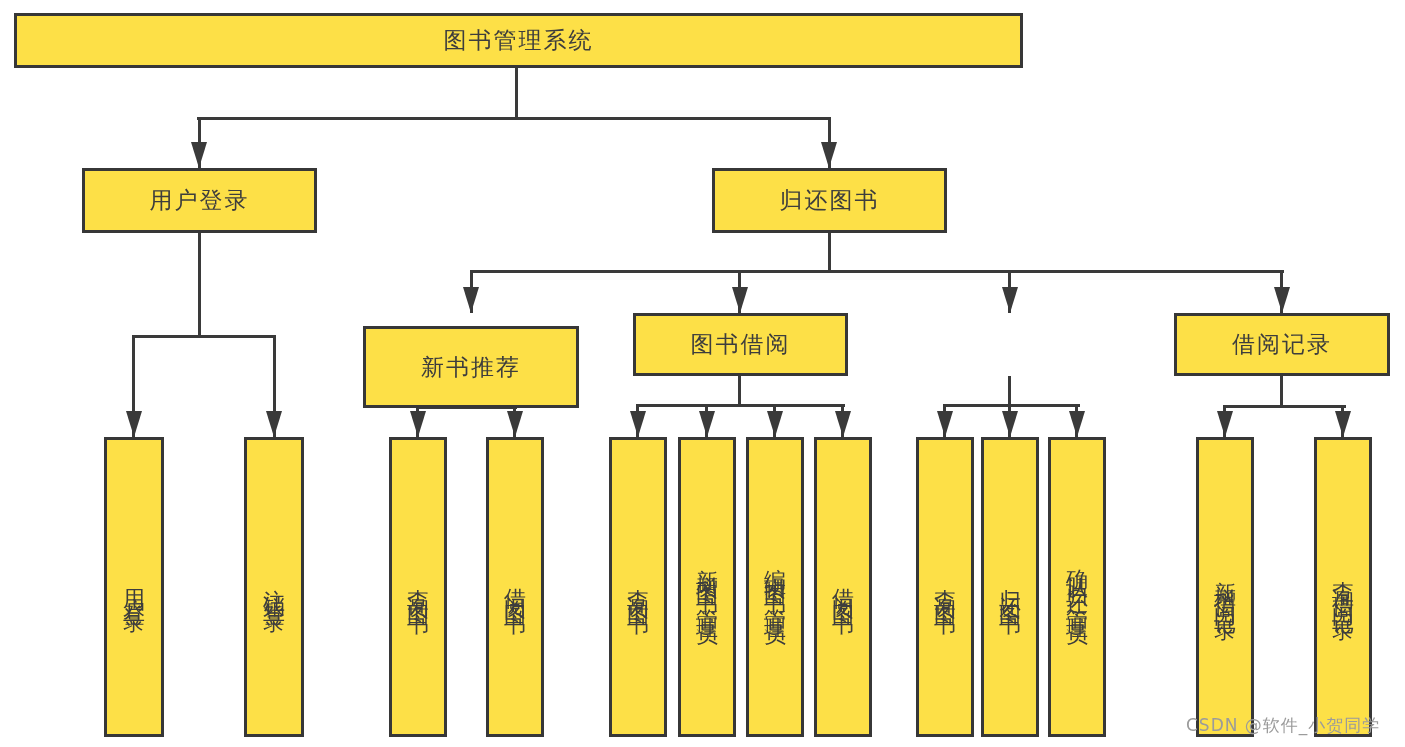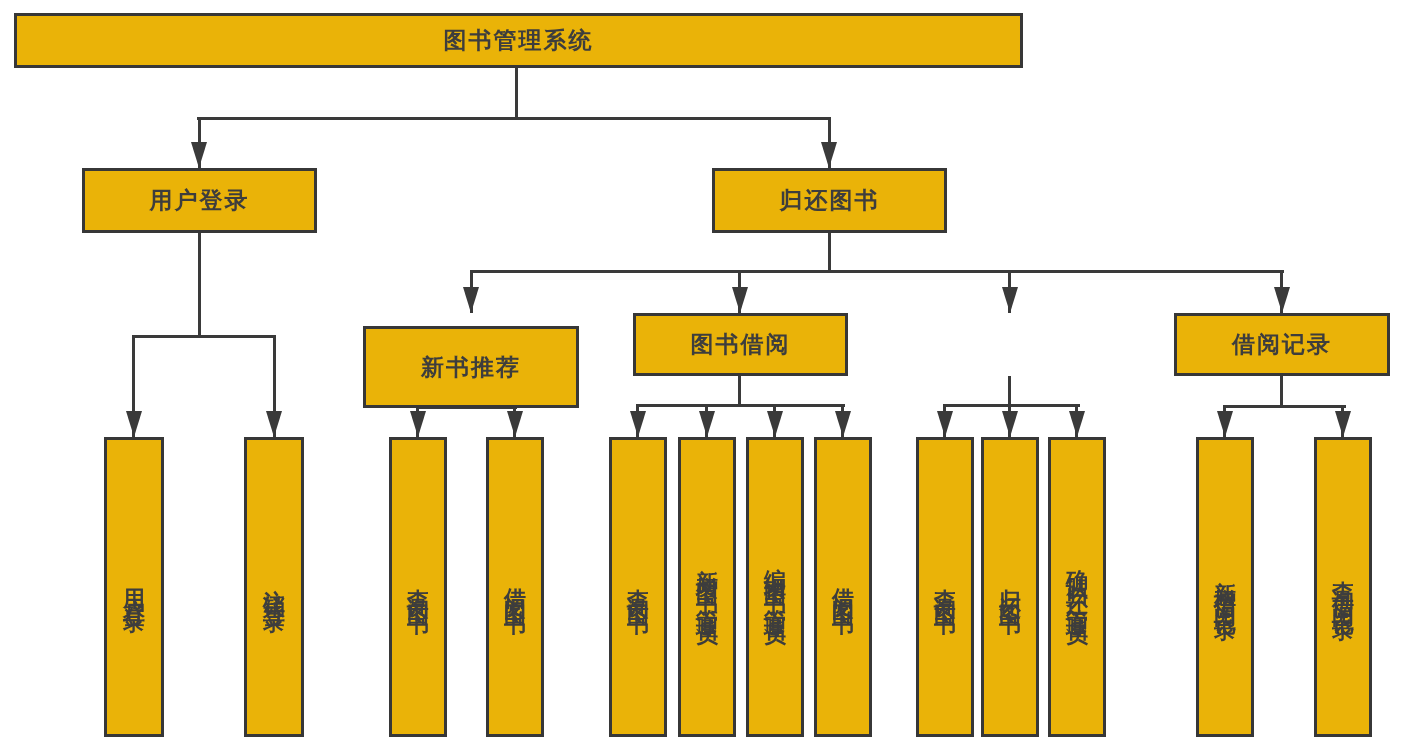--- a/index.html
+++ b/index.html
@@ -1,23 +1,23 @@
 <!DOCTYPE html>
 <html><head>
 <meta charset="utf-8">
 <style>
   html,body{margin:0;padding:0;background:#ffffff;}
   .stage{
     position:relative;width:1405px;height:747px;background:#ffffff;
     font-family:"DejaVu Sans","Liberation Sans",sans-serif;overflow:hidden;
   }
   .node{
-    position:absolute;box-sizing:border-box;border:3px solid #373737;background:#eab308;
+    position:absolute;box-sizing:border-box;border:3px solid #373737;background:#fde047;
     display:flex;align-items:center;justify-content:center;
-    font-size:23px;color:#3d3d3d;letter-spacing:2px;z-index:2;text-align:center;font-weight:bold;
+    font-size:23px;color:#3d3d3d;letter-spacing:2px;z-index:2;text-align:center;
   }
   .vnode{
     writing-mode:vertical-rl;letter-spacing:8px;font-size:22px;line-height:1;
   }
   .hline,.vline{position:absolute;background:#3a3a3a;z-index:1;}
   .hline{height:3px;}
   .vline{width:3px;}
   .arrow{
     position:absolute;width:0;height:0;z-index:1;
     border-left:8px solid transparent;border-right:8px solid transparent;
@@ -115,14 +115,15 @@
   <div class="node vnode" style="left:746px;top:437px;width:58px;height:300px;">编辑图书（管理员）</div>
   <div class="node vnode" style="left:814px;top:437px;width:58px;height:300px;">借阅图书</div>
 
   <div class="node vnode" style="left:916px;top:437px;width:58px;height:300px;">查询图书</div>
   <div class="node vnode" style="left:981px;top:437px;width:58px;height:300px;">归还图书</div>
   <div class="node vnode" style="left:1048px;top:437px;width:58px;height:300px;">确认归还（管理员）</div>
 
   <div class="node vnode" style="left:1196px;top:437px;width:58px;height:300px;">新增借阅记录</div>
   <div class="node vnode" style="left:1314px;top:437px;width:58px;height:300px;">查询借阅记录</div>
 
+  <div class="watermark">CSDN @软件_小贺同学</div>
 
 </div>
 
 </body></html>

